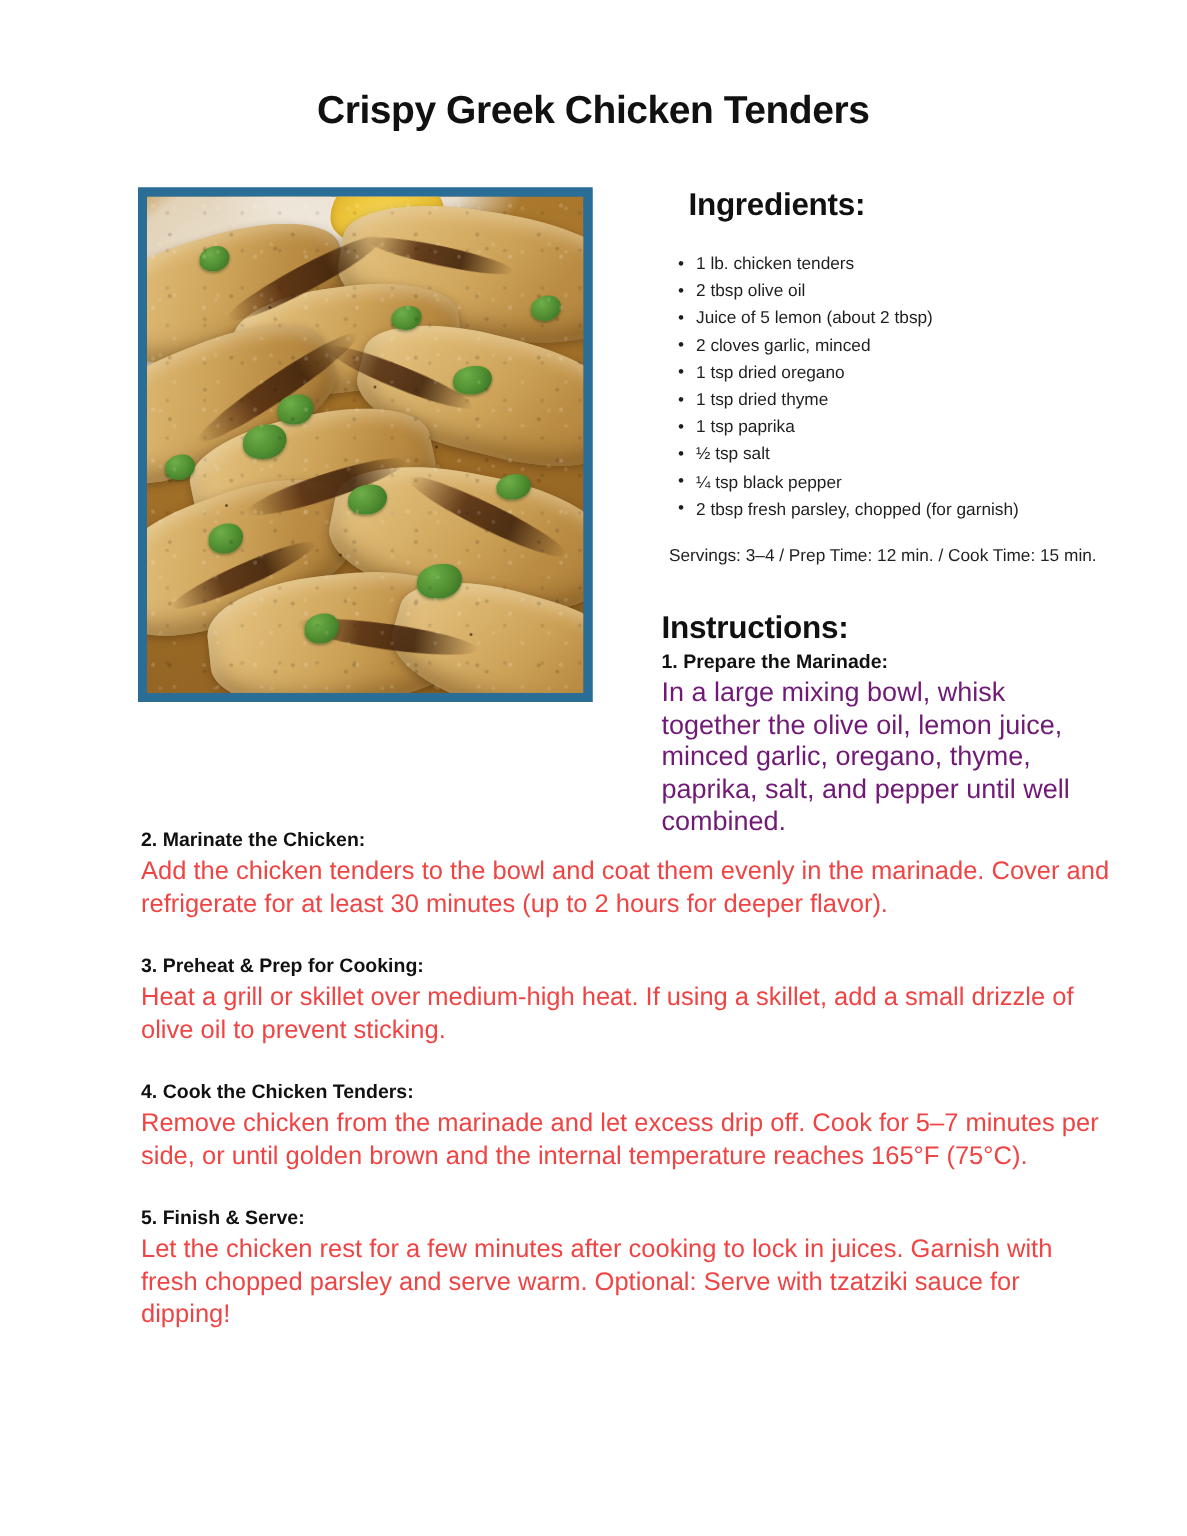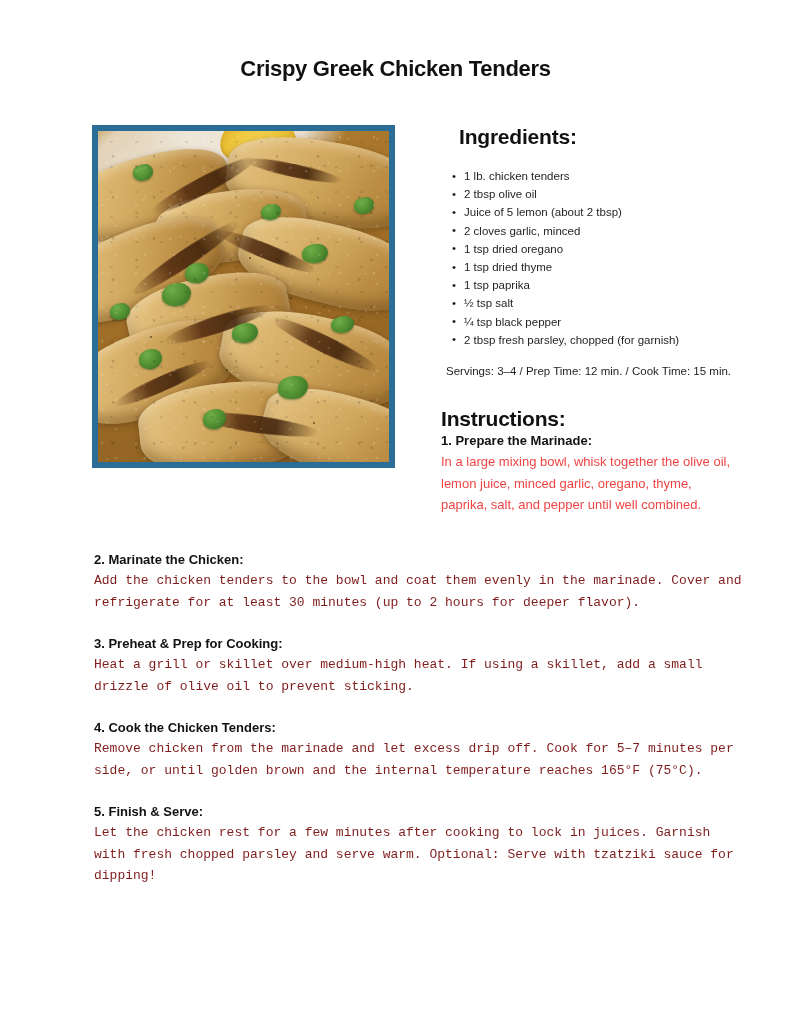--- a/index.html
+++ b/index.html
@@ -24,21 +24,21 @@
     background: #ffffff;
   }
 
   
   .doc-title {
     position: absolute;
     top: 40px;
     left: 0;
     width: 791px;
     text-align: center;
-    font-size: 22px;
+    font-size: 26px;
     font-weight: bold;
     letter-spacing: -0.3px;
     color: #111111;
     line-height: 1.25;
   }
 
   
   .photo-frame {
     position: absolute;
     left: 92px;
@@ -173,47 +173,46 @@
 
   .step-narrow {
   }
   .step-narrow .step-title {
     font-size: 13px;
     font-weight: bold;
     color: #111111;
     line-height: 19px;
   }
   .step-narrow .step-body {
-    font-size: 13px;
+    font-size: 18px;
     line-height: 21.5px;
-    color: #ef4444;
+    color: #701a75;
     margin-top: 1px;
   }
 
   
   .steps-wide {
     position: absolute;
     left: 94px;
     top: 550px;
     width: 648px;
   }
   .step-wide { margin-bottom: 21px; }
   .step-wide:last-child { margin-bottom: 0; }
   .step-wide .step-title {
     font-size: 13px;
     font-weight: bold;
     color: #111111;
     line-height: 19px;
   }
   .step-wide .step-body {
-    font-size: 13px;
+    font-size: 17px;
     line-height: 21.5px;
-    color: #7f1d1d;
+    color: #ef4444;
     margin-top: 1px;
-    font-family: Liberation Mono, monospace;
   }
 </style>
 </head>
 <body>
 
 <div class="page">
 
   <h1 class="doc-title">Crispy Greek Chicken Tenders</h1>
 
   <div class="photo-frame">

